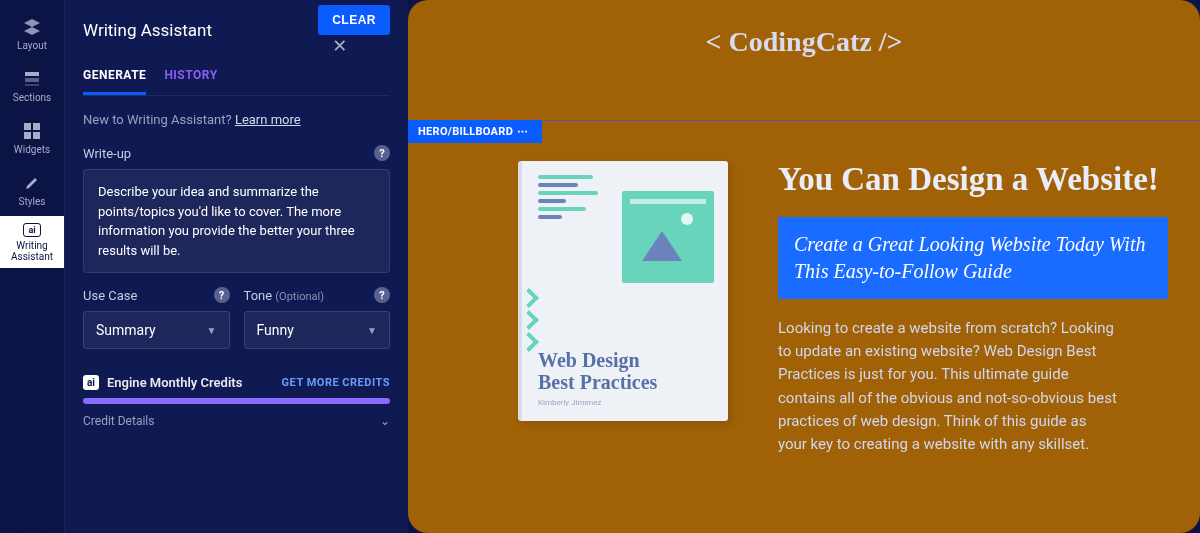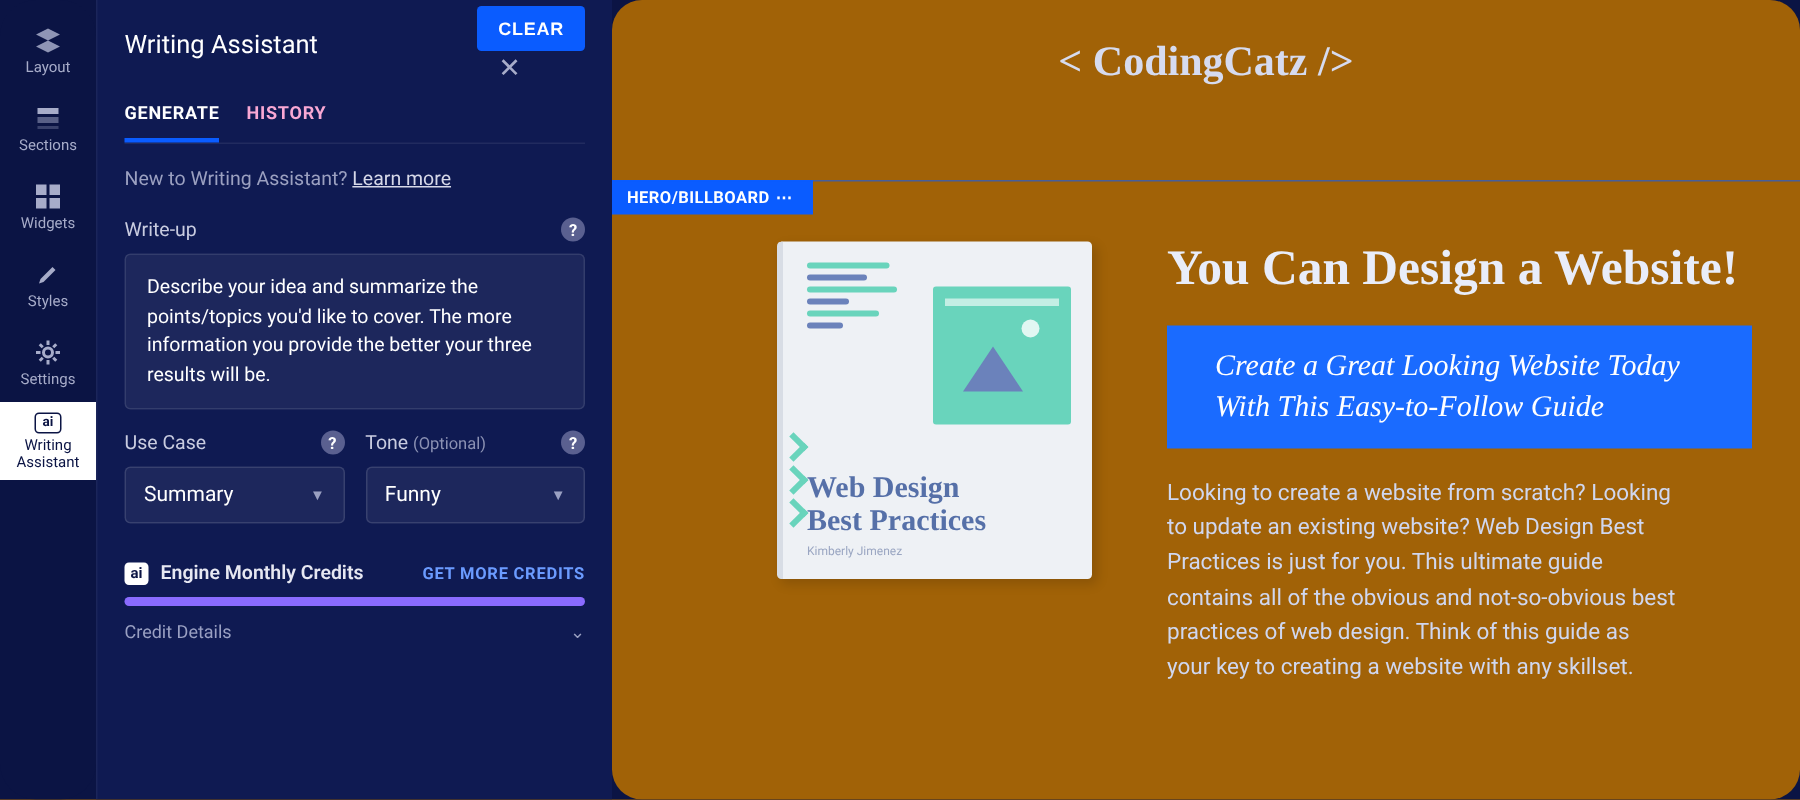--- a/index.html
+++ b/index.html
@@ -10,21 +10,21 @@
 .leftnav-item.active { background: #fff; color: #0b1444; }
 .leftnav-icon { width: 20px; height: 20px; display: flex; align-items: center; justify-content: center; }
 
 .panel { width: 344px; background: #0f1a52; color: #fff; padding: 12px 18px 18px 18px; display: flex; flex-direction: column; border-left: 1px solid rgba(255,255,255,0.05); }
 .panel-header { display: flex; align-items: center; justify-content: space-between; height: 36px; }
 .panel-title { font-size: 17px; font-weight: 400; color: #fff; }
 .btn-clear { background: #0a5cff; color: #fff; border: none; font-size: 12px; font-weight: 700; letter-spacing: 0.5px; padding: 8px 14px; border-radius: 3px; cursor: pointer; }
 .close-x { color: #a7acc9; font-size: 18px; margin-left: 14px; cursor: pointer; }
 
 .tabs { display: flex; gap: 18px; margin-top: 20px; border-bottom: 1px solid rgba(255,255,255,0.08); }
-.tab { font-size: 12px; font-weight: 700; letter-spacing: 0.5px; color: #f9a8d4; padding-bottom: 10px; cursor: pointer; }
+.tab { font-size: 12px; font-weight: 700; letter-spacing: 0.5px; color: #8b5cf6; padding-bottom: 10px; cursor: pointer; }
 .tab.active { color: #fff; border-bottom: 3px solid #0a5cff; }
 
 .hint { font-size: 13px; color: #9ba0c0; margin-top: 16px; }
 .hint a { color: #d6d8e8; text-decoration: underline; }
 
 .field-label-row { display: flex; align-items: center; justify-content: space-between; margin-top: 18px; }
 .field-label { font-size: 13px; color: #c9cce0; }
 .help-icon { width: 16px; height: 16px; border-radius: 50%; background: #5a6090; color: #fff; font-size: 11px; font-weight: 700; display: inline-flex; align-items: center; justify-content: center; }
 
 .writeup-box { background: rgba(255,255,255,0.06); border: 1px solid rgba(255,255,255,0.1); border-radius: 4px; margin-top: 8px; padding: 12px 14px; font-size: 13px; line-height: 1.5; color: #ffffff; min-height: 96px; }
@@ -48,33 +48,33 @@
 
 .canvas { flex: 1; background: #a16207; position: relative; overflow: hidden; border-radius: 20px; }
 .brand { text-align: center; font-family: Georgia, serif; color: #d6dbef; font-size: 28px; margin-top: 26px; font-weight: 600; }
 .brand .bold { font-weight: 800; }
 
 .section-tag { position: absolute; top: 120px; left: 0; background: #0a5cff; color: #fff; font-size: 11px; font-weight: 700; padding: 5px 10px; letter-spacing: 0.3px; display: flex; align-items: center; gap: 0; }
 .tag-more { background: #0a5cff; padding: 0 4px; font-weight: 700; }
 
 .hero { position: absolute; top: 120px; left: 0; right: 0; bottom: 0; border-top: 1px solid rgba(10,92,255,0.6); display: flex; padding: 40px 32px 0 110px; gap: 50px; }
 
-.book { width: 210px; height: 225px; background: #eef1f5; border-radius: 3px; box-shadow: 3px 3px 8px rgba(0,0,0,0.15); padding: 14px 16px; position: relative; border-left: 4px solid #d8dde5; flex-shrink: 0; }
+.book { width: 210px; height: 260px; background: #eef1f5; border-radius: 3px; box-shadow: 3px 3px 8px rgba(0,0,0,0.15); padding: 14px 16px; position: relative; border-left: 4px solid #d8dde5; flex-shrink: 0; }
 .code-lines { display: flex; flex-direction: column; gap: 4px; }
 .cl { height: 4px; border-radius: 2px; }
 .book-img { position: absolute; top: 30px; right: 14px; width: 92px; height: 92px; background: #69d4bc; border-radius: 2px; }
 .book-img::before { content:""; position: absolute; top: 8px; left: 8px; right: 8px; height: 5px; background: #fff; opacity: 0.6; }
 .book-title { position: absolute; bottom: 28px; left: 16px; font-family: Georgia, serif; font-size: 20px; font-weight: 700; color: #5670a8; line-height: 1.1; }
 .book-author { position: absolute; bottom: 14px; left: 16px; font-size: 8px; color: #9aa6c2; }
 .chevrons { position: absolute; left: 0; top: 130px; width: 32px; height: 60px; }
 .chev { width: 14px; height: 14px; border-right: 4px solid #69d4bc; border-bottom: 4px solid #69d4bc; transform: rotate(-45deg); margin-bottom: 8px; }
 
 .hero-text { flex: 1; color: #fff; }
 .hero-h { font-family: Georgia, serif; font-size: 33px; font-weight: 800; color: #e9edf9; line-height: 1.15; }
-.hero-sub { background: #1a6bff; font-family: Georgia, serif; font-style: italic; font-size: 20px; color: #fff; padding: 14px 32px; margin-top: 18px; line-height: 1.35; }
+.hero-sub { background: #1a6bff; font-family: Georgia, serif; font-style: italic; font-size: 20px; color: #fff; padding: 14px 16px; margin-top: 18px; line-height: 1.35; }
 .hero-body { font-size: 15px; color: #d0d7ef; margin-top: 18px; line-height: 1.55; max-width: 340px; }
 </style>
 </head>
 <body>
 
 <div class="leftnav">
   <div class="leftnav-item">
     <span class="leftnav-icon">
         <svg width="18" height="18" viewBox="0 0 18 18">
           <path fill="#a7acc9" d="M9 1l8 4-8 4-8-4 8-4zm0 8l8 4-8 4-8-4 8-4z" opacity="0.85"></path>
@@ -103,29 +103,20 @@
       </span>
     <span>Widgets</span>
   </div>
   <div class="leftnav-item">
     <span class="leftnav-icon">
         <svg width="18" height="18" viewBox="0 0 18 18">
           <path d="M3 15l3-1 8-8-2-2-8 8-1 3z" fill="#a7acc9"></path>
         </svg>
       </span>
     <span>Styles</span>
-  </div>
-  <div class="leftnav-item">
-    <span class="leftnav-icon">
-        <svg width="18" height="18" viewBox="0 0 18 18">
-          <circle cx="9" cy="9" r="3" fill="none" stroke="#a7acc9" stroke-width="2"></circle>
-          <path d="M9 1v3M9 14v3M1 9h3M14 9h3M3.5 3.5l2 2M12.5 12.5l2 2M14.5 3.5l-2 2M5.5 12.5l-2 2" stroke="#a7acc9" stroke-width="2"></path>
-        </svg>
-      </span>
-    <span>Settings</span>
   </div>
   <div class="leftnav-item active">
     <span class="leftnav-icon" style="border:1.5px solid #0b1444;border-radius:3px;font-size:9px;font-weight:700;width:18px;height:14px;">ai</span>
     <span style="text-align:center;line-height:1.1;">Writing Assistant</span>
   </div>
 </div>
 
 <div class="panel">
   <div class="panel-header">
     <span class="panel-title">Writing Assistant</span>

